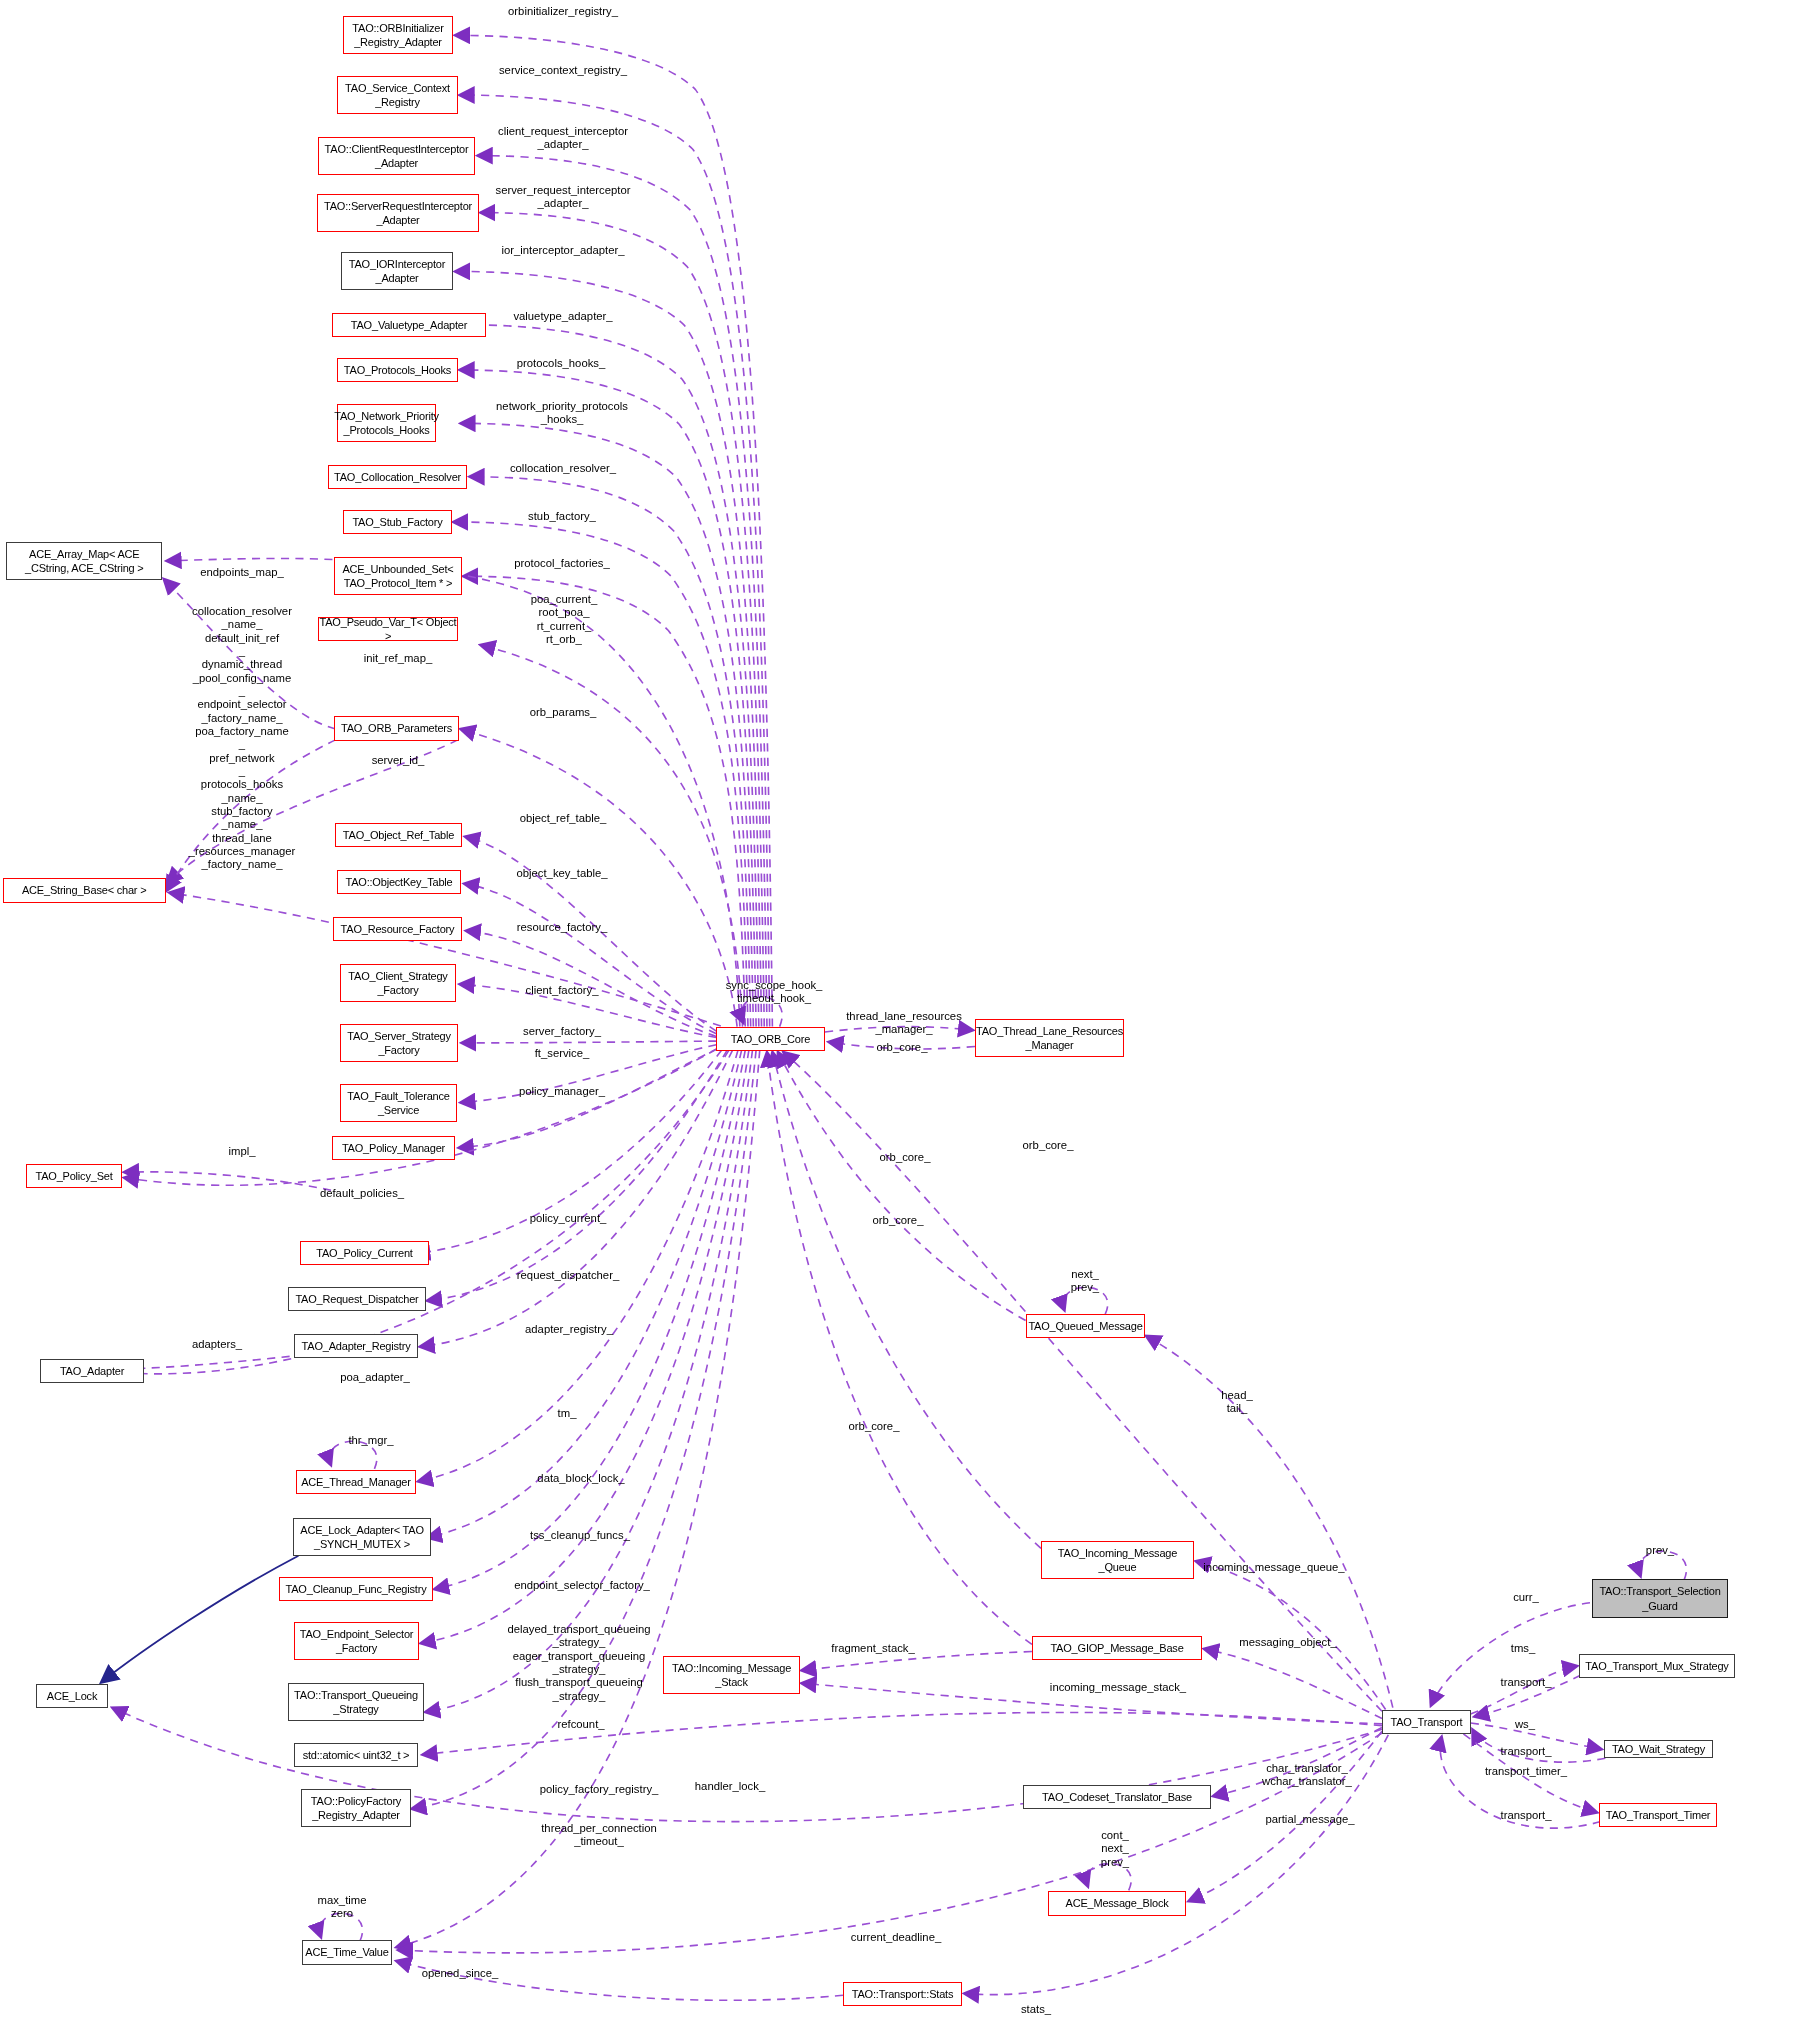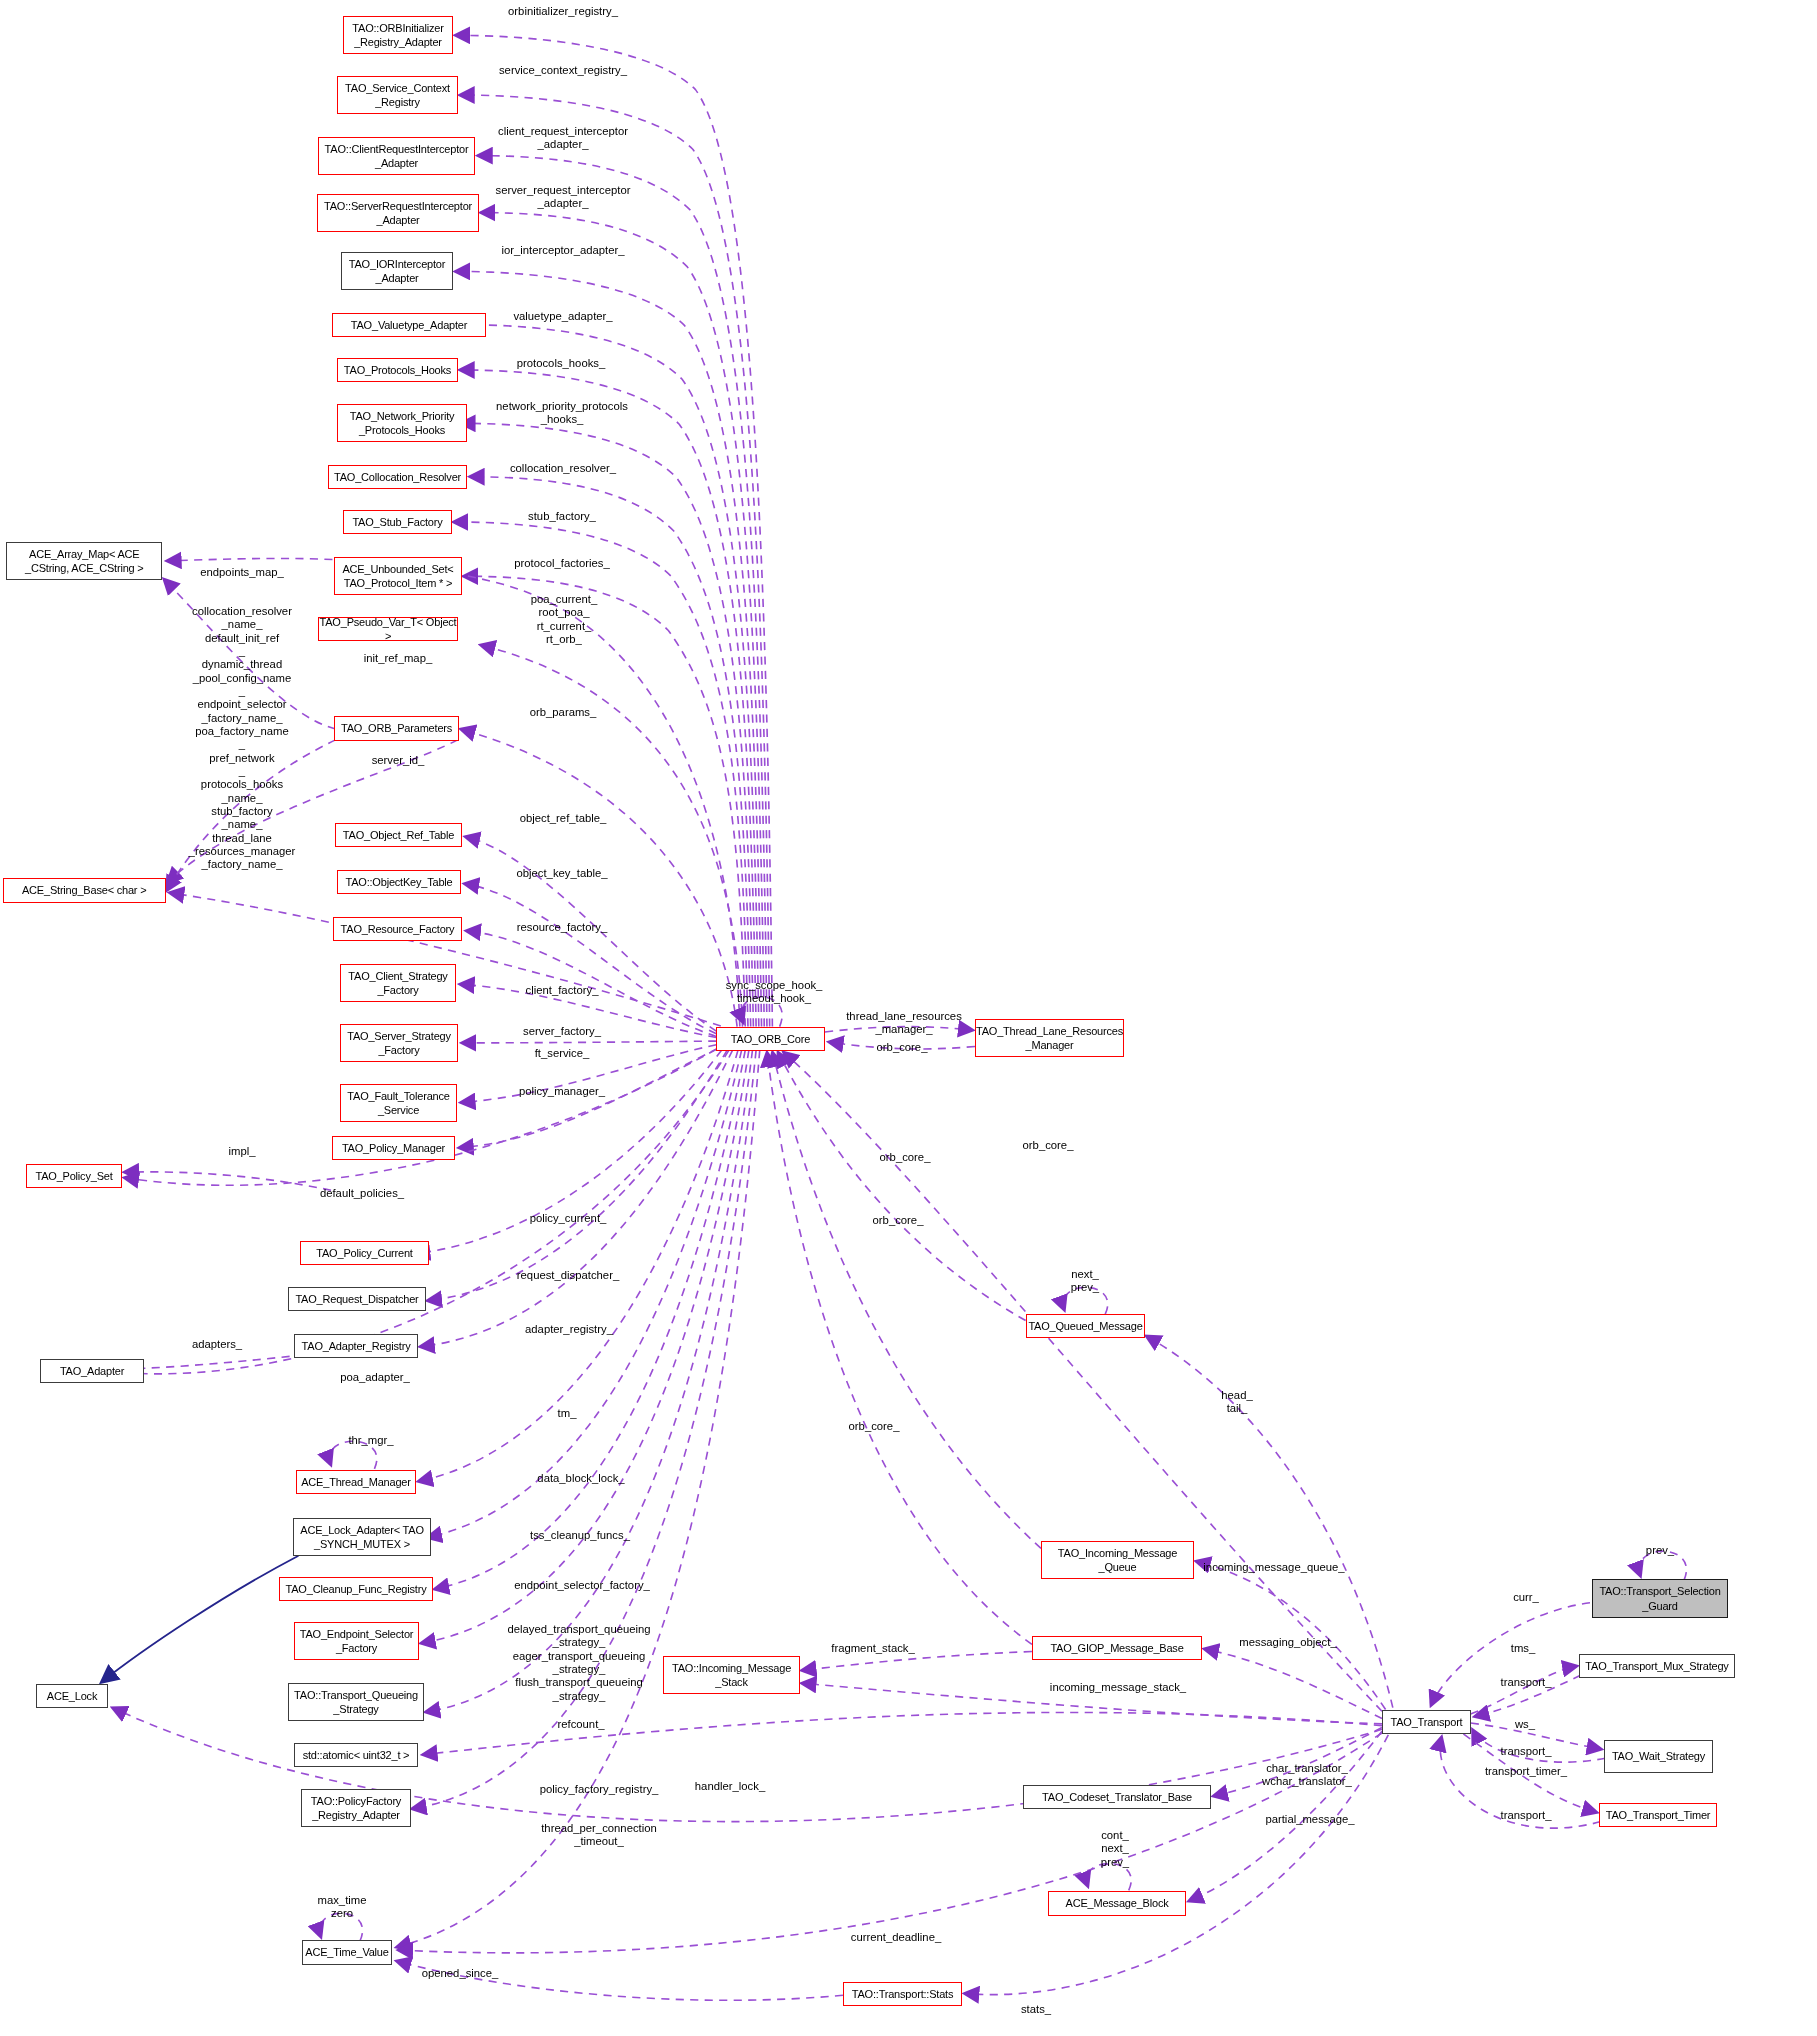--- a/index.html
+++ b/index.html
@@ -119,21 +119,21 @@
 <div class="node red" style="left:337px;top:76px;width:121px;height:38px"><span>TAO_Service_Context
 _Registry</span></div>
 <div class="node red" style="left:318px;top:137px;width:157px;height:38px"><span>TAO::ClientRequestInterceptor
 _Adapter</span></div>
 <div class="node red" style="left:317px;top:194px;width:162px;height:38px"><span>TAO::ServerRequestInterceptor
 _Adapter</span></div>
 <div class="node" style="left:341px;top:252px;width:112px;height:38px"><span>TAO_IORInterceptor
 _Adapter</span></div>
 <div class="node red" style="left:332px;top:313px;width:154px;height:24.4px"><span>TAO_Valuetype_Adapter</span></div>
 <div class="node red" style="left:337px;top:358px;width:121px;height:24.4px"><span>TAO_Protocols_Hooks</span></div>
-<div class="node red" style="left:337px;top:404px;width:130px;height:38px"><span>TAO_Network_Priority
+<div class="node red" style="left:337px;top:404px;width:99px;height:38px"><span>TAO_Network_Priority
 _Protocols_Hooks</span></div>
 <div class="node red" style="left:328px;top:465px;width:139px;height:24.4px"><span>TAO_Collocation_Resolver</span></div>
 <div class="node red" style="left:343px;top:510px;width:109px;height:24.4px"><span>TAO_Stub_Factory</span></div>
 <div class="node red" style="left:334px;top:557px;width:128px;height:38px"><span>ACE_Unbounded_Set&lt;
 TAO_Protocol_Item * &gt;</span></div>
 <div class="node red" style="left:318px;top:617px;width:140px;height:24.4px"><span>TAO_Pseudo_Var_T&lt; Object &gt;</span></div>
 <div class="node red" style="left:334px;top:716px;width:125px;height:25px"><span>TAO_ORB_Parameters</span></div>
 <div class="node" style="left:6.3px;top:542px;width:156px;height:38px"><span>ACE_Array_Map&lt; ACE
 _CString, ACE_CString &gt;</span></div>
 <div class="node red" style="left:2.7px;top:878px;width:163px;height:25px"><span>ACE_String_Base&lt; char &gt;</span></div>
@@ -174,21 +174,21 @@
 <div class="node red" style="left:663px;top:1656px;width:137px;height:38px"><span>TAO::Incoming_Message
 _Stack</span></div>
 <div class="node red" style="left:1032px;top:1636px;width:170px;height:24.4px"><span>TAO_GIOP_Message_Base</span></div>
 <div class="node" style="left:1023px;top:1785px;width:188px;height:24.4px"><span>TAO_Codeset_Translator_Base</span></div>
 <div class="node red" style="left:1048px;top:1891px;width:138px;height:25px"><span>ACE_Message_Block</span></div>
 <div class="node red" style="left:843px;top:1982px;width:119px;height:24.4px"><span>TAO::Transport::Stats</span></div>
 <div class="node" style="left:1382px;top:1710px;width:89px;height:24.4px"><span>TAO_Transport</span></div>
 <div class="node gray" style="left:1592px;top:1579px;width:136px;height:39px"><span>TAO::Transport_Selection
 _Guard</span></div>
 <div class="node" style="left:1579px;top:1654px;width:156px;height:24.4px"><span>TAO_Transport_Mux_Strategy</span></div>
-<div class="node" style="left:1604px;top:1740px;width:109px;height:33px"><span>TAO_Wait_Strategy</span></div>
+<div class="node" style="left:1604px;top:1740px;width:109px;height:18px"><span>TAO_Wait_Strategy</span></div>
 <div class="node red" style="left:1599px;top:1803px;width:118px;height:24.4px"><span>TAO_Transport_Timer</span></div>
 
 <div class="elabel" style="left:563px;top:11.8px">orbinitializer_registry_</div>
 <div class="elabel" style="left:563px;top:71px">service_context_registry_</div>
 <div class="elabel" style="left:563px;top:138px">client_request_interceptor
 _adapter_</div>
 <div class="elabel" style="left:563px;top:197px">server_request_interceptor
 _adapter_</div>
 <div class="elabel" style="left:563px;top:251px">ior_interceptor_adapter_</div>
 <div class="elabel" style="left:563px;top:317px">valuetype_adapter_</div>

